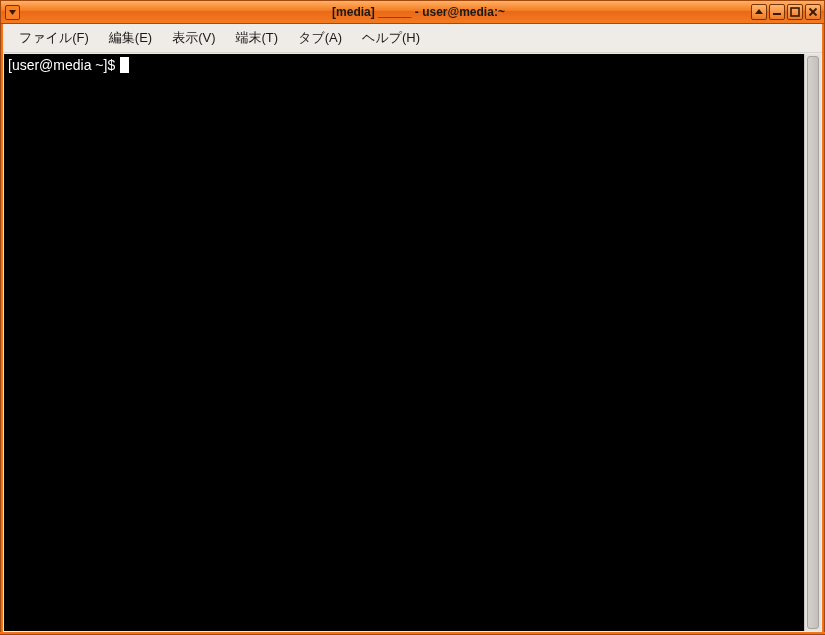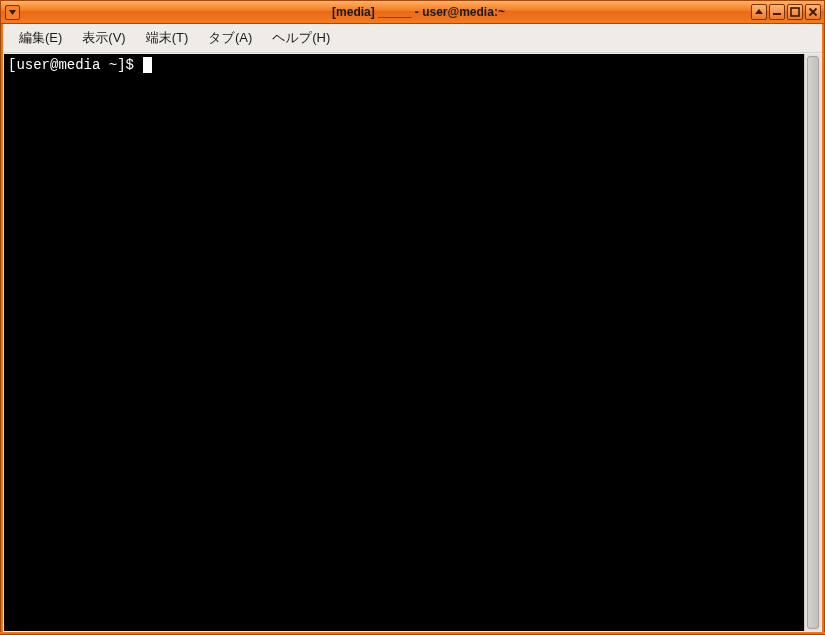--- a/index.html
+++ b/index.html
@@ -145,21 +145,21 @@
     display: flex;
     min-height: 0;
     background: #efebe7;
     padding: 1px;
     box-sizing: border-box;
   }
   .terminal {
     flex: 1;
     background: #000;
     color: #fff;
-    font-family: Liberation Mono, monospace;
+    font-family: Liberation Sans, sans-serif;
     font-size: 14px;
     line-height: 18px;
     padding: 2px 4px;
     box-sizing: border-box;
     position: relative;
     overflow: hidden;
     white-space: pre;
   }
   .prompt-line {
     display: inline;
@@ -229,20 +229,21 @@
     </div>
   </div>
 
   <div class="frame-left"></div>
   <div class="frame-right"></div>
   <div class="frame-bottom"></div>
 
   <div class="content">
 
     <div class="menubar">
+      <div class="menu-item">ファイル(F)</div>
       <div class="menu-item">編集(E)</div>
       <div class="menu-item">表示(V)</div>
       <div class="menu-item">端末(T)</div>
       <div class="menu-item">タブ(A)</div>
       <div class="menu-item">ヘルプ(H)</div>
     </div>
 
     <div class="terminal-wrap">
       <div class="terminal"><span class="prompt-line">[user@media ~]$ </span><span class="cursor"></span></div>
       <div class="scrollbar">

